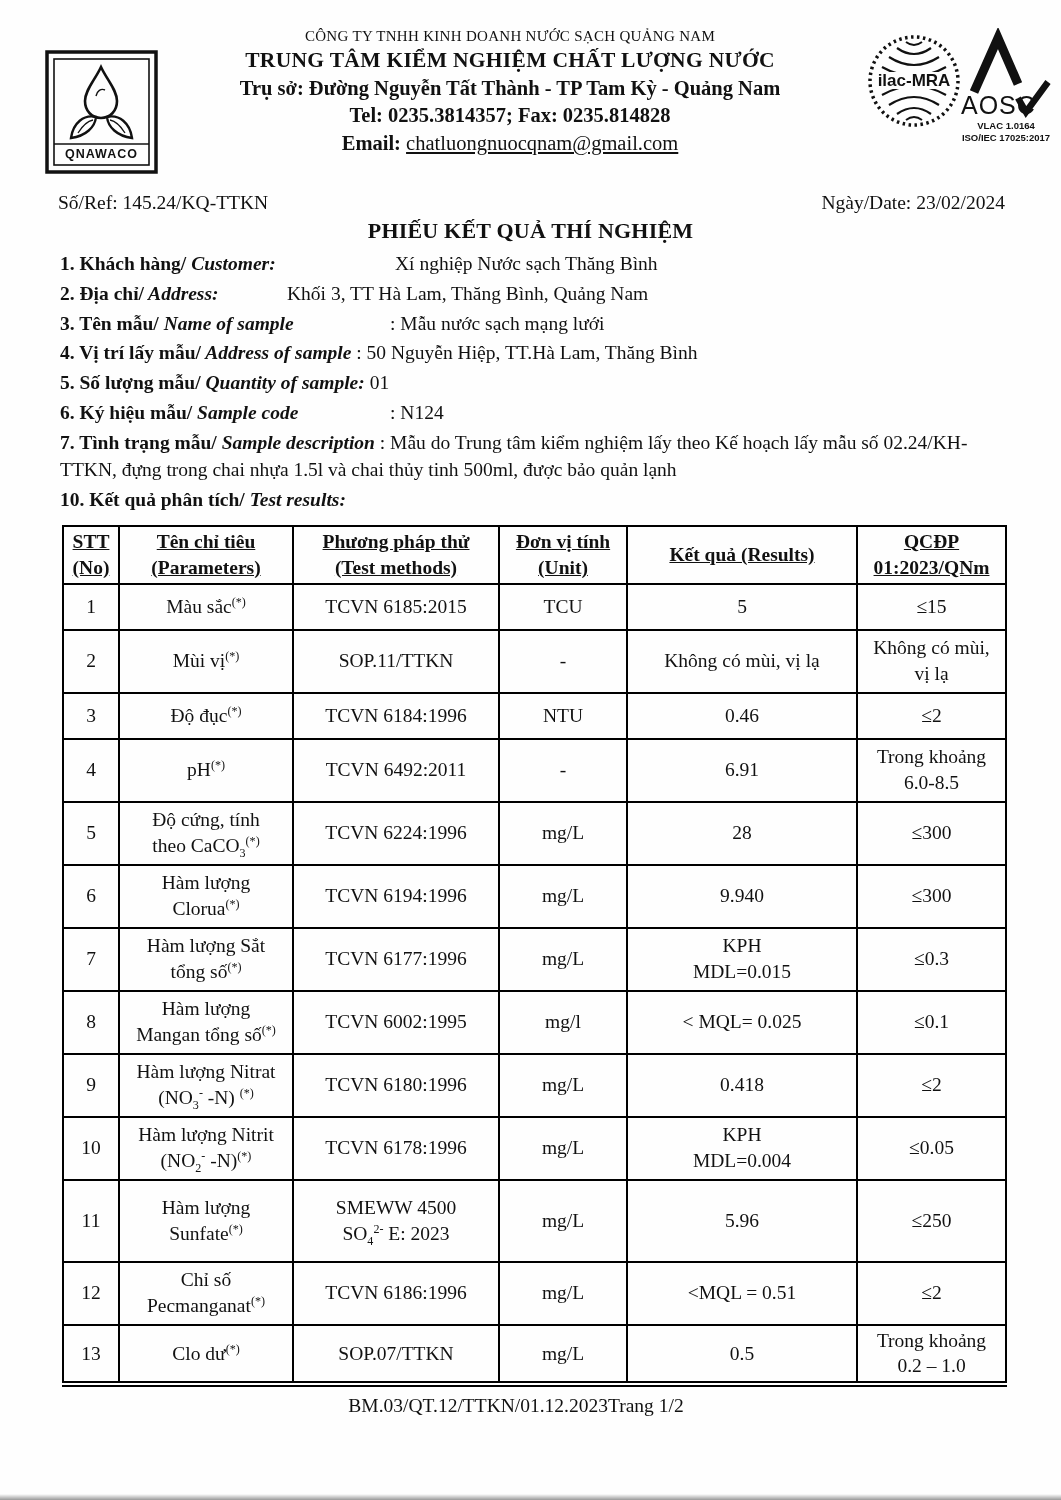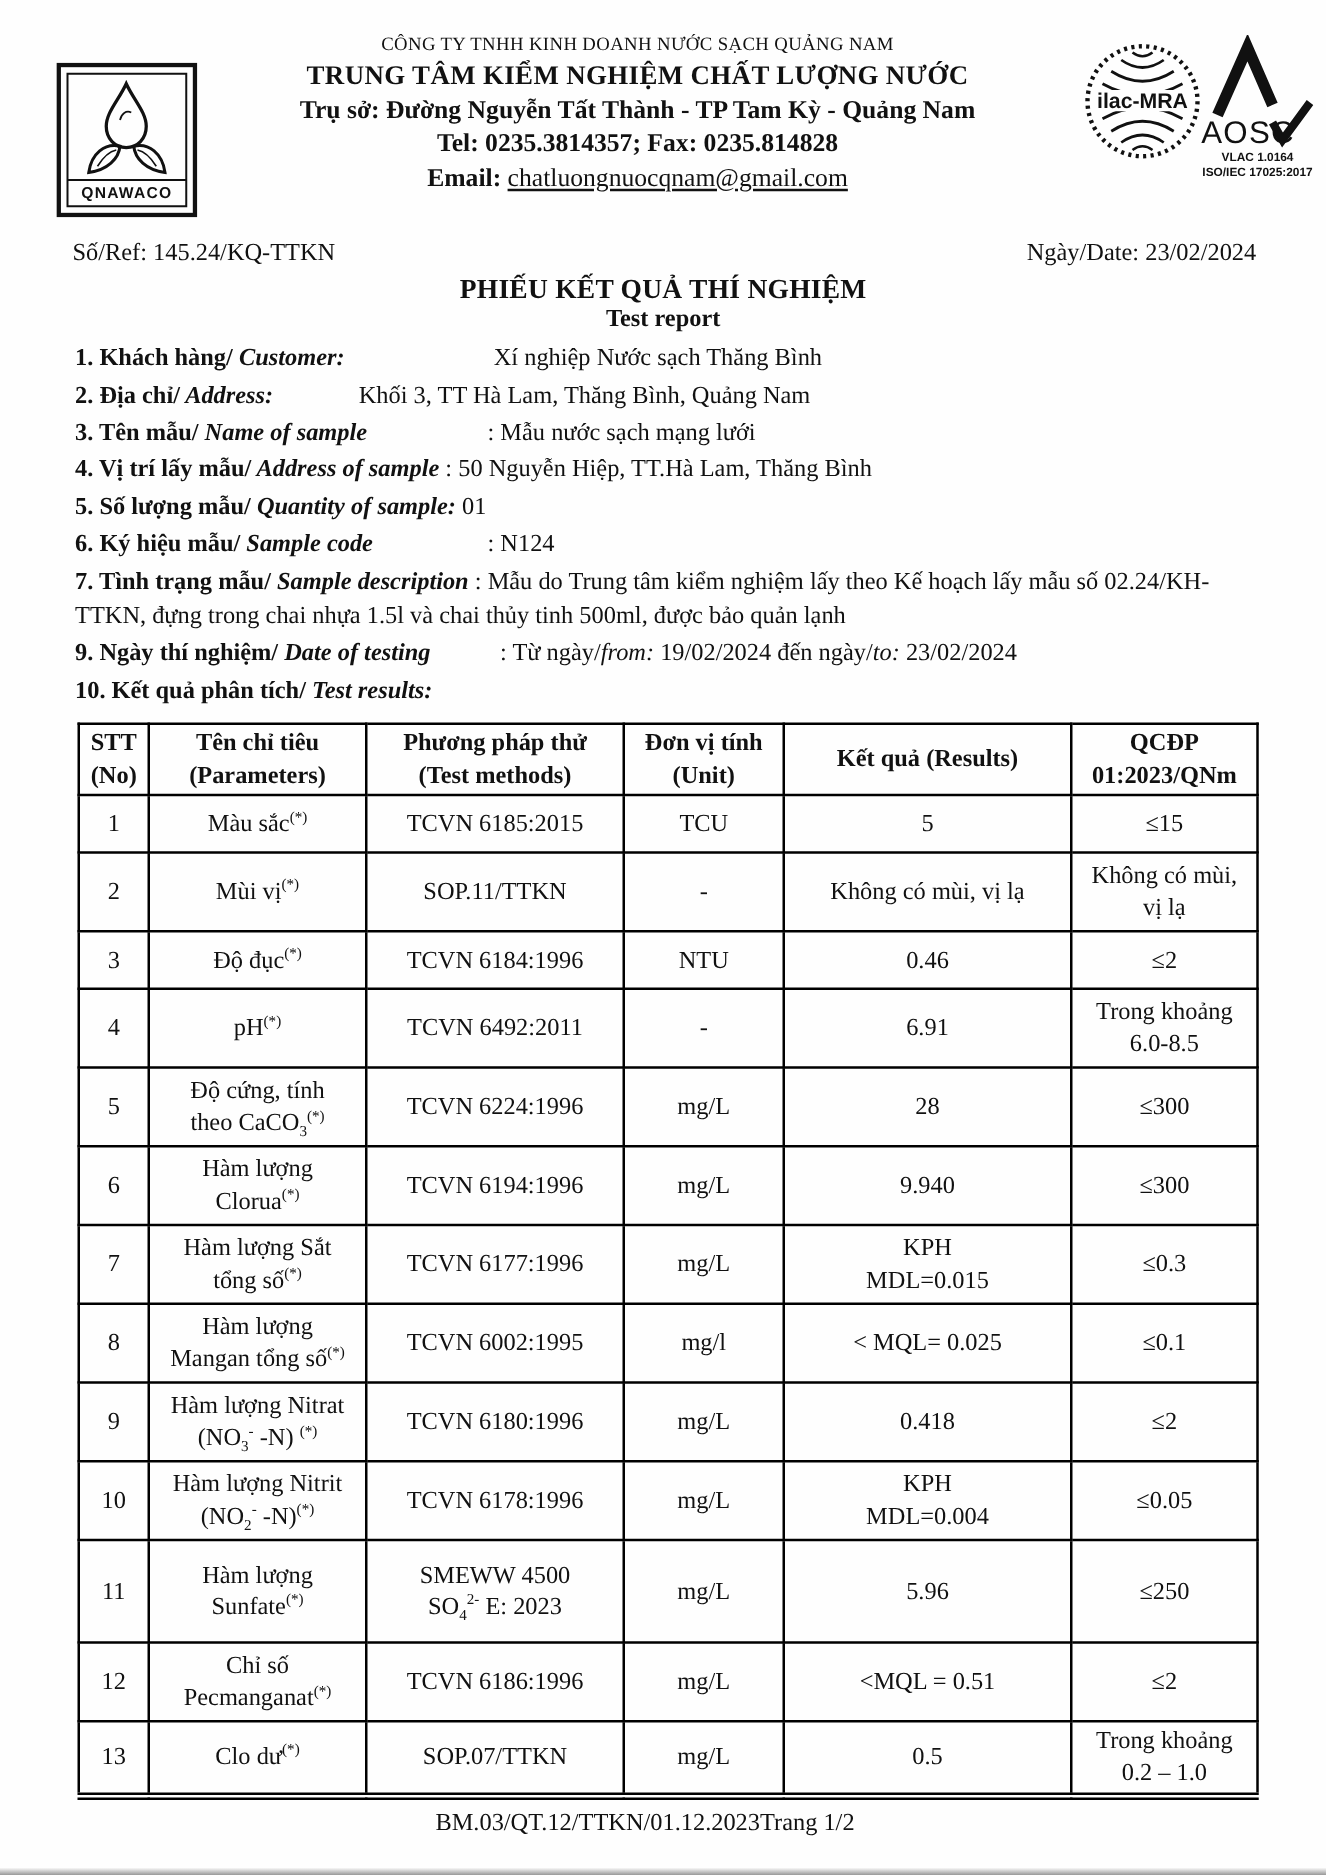--- a/index.html
+++ b/index.html
@@ -28,21 +28,21 @@
   .lbl{font-weight:bold;}
   i.lbl{font-weight:bold;font-style:italic;}
   .lblbox{display:inline-block;}
   .val i{font-style:italic;}
   
   .tbl{border-collapse:collapse;table-layout:fixed;width:943px;margin:12px 0 0 62px;
        border:2.5px solid #000;border-bottom:6px double #000;}
   .tbl th,.tbl td{border:2px solid #000;text-align:center;vertical-align:middle;
        padding:2px 4px;font-size:19.5px;line-height:1.32;overflow:hidden;}
   .tbl th{font-weight:bold;}
-  tr.hr0{height:56px;} tr.sr{height:46px;} tr.dr{height:63px;} tr.xl{height:82px;} tr.st{height:48px;}
+  tr.hr0{height:56px;text-decoration:underline;} tr.sr{height:46px;} tr.dr{height:63px;} tr.xl{height:82px;} tr.st{height:48px;}
   sup,sub{font-size:.62em;line-height:0;}
   
   .footer{display:flex;justify-content:center;margin:8px 124px 0 95px;font-size:19.5px;}
   .scan-edge{position:absolute;left:0;bottom:0;width:100%;height:6px;
        background:linear-gradient(to bottom,rgba(0,0,0,0),rgba(0,0,0,.4));}
   svg text{font-family:"Liberation Sans",sans-serif;}
 </style>
 </head>
 <body>
 
@@ -102,21 +102,20 @@
       </svg>
     </div>
   </div>
 
   <div class="refrow">
     <span>Số/Ref: 145.24/KQ-TTKN</span>
     <span>Ngày/Date: 23/02/2024</span>
   </div>
 
   <div class="title">PHIẾU KẾT QUẢ THÍ NGHIỆM</div>
-  <div class="subtitle">Test report</div>
 
   <div class="info">
     <div class="line">
       <span class="lblbox" style="min-width:335px"><span class="lbl">1. Khách hàng/</span><i class="lbl"> Customer:</i></span><span class="val">Xí nghiệp Nước sạch Thăng Bình</span>
     </div>
     <div class="line">
       <span class="lblbox" style="min-width:227px"><span class="lbl">2. Địa chỉ/</span><i class="lbl"> Address:</i></span><span class="val">Khối 3, TT Hà Lam, Thăng Bình, Quảng Nam</span>
     </div>
     <div class="line">
       <span class="lblbox" style="min-width:330px"><span class="lbl">3. Tên mẫu/</span><i class="lbl"> Name of sample</i></span><span class="val">: Mẫu nước sạch mạng lưới</span>
@@ -125,23 +124,20 @@
       <span class="lblbox"><span class="lbl">4. Vị trí lấy mẫu/</span><i class="lbl"> Address of sample</i></span><span class="val"> : 50 Nguyễn Hiệp, TT.Hà Lam, Thăng Bình</span>
     </div>
     <div class="line">
       <span class="lblbox"><span class="lbl">5. Số lượng mẫu/</span><i class="lbl"> Quantity of sample:</i></span><span class="val"> 01</span>
     </div>
     <div class="line">
       <span class="lblbox" style="min-width:330px"><span class="lbl">6. Ký hiệu mẫu/</span><i class="lbl"> Sample code</i></span><span class="val">: N124</span>
     </div>
     <div class="line">
       <span class="lblbox"><span class="lbl">7. Tình trạng mẫu/</span><i class="lbl"> Sample description</i></span><span class="val"> : Mẫu do Trung tâm kiểm nghiệm lấy theo Kế hoạch lấy mẫu số 02.24/KH-TTKN, đựng trong chai nhựa 1.5l và chai thủy tinh 500ml, được bảo quản lạnh</span>
-    </div>
-    <div class="line">
-      <span class="lblbox" style="min-width:340px"><span class="lbl">9. Ngày thí nghiệm/</span><i class="lbl"> Date of testing</i></span><span class="val">: Từ ngày/<i>from:</i> 19/02/2024  đến ngày/<i>to:</i> 23/02/2024</span>
     </div>
     <div class="line">
       <span class="lblbox"><span class="lbl">10. Kết quả phân tích/</span><i class="lbl"> Test results:</i></span><span class="val"></span>
     </div>
   </div>
 
   <table class="tbl">
     <colgroup>
       <col style="width:56px">
         <col style="width:174px">

